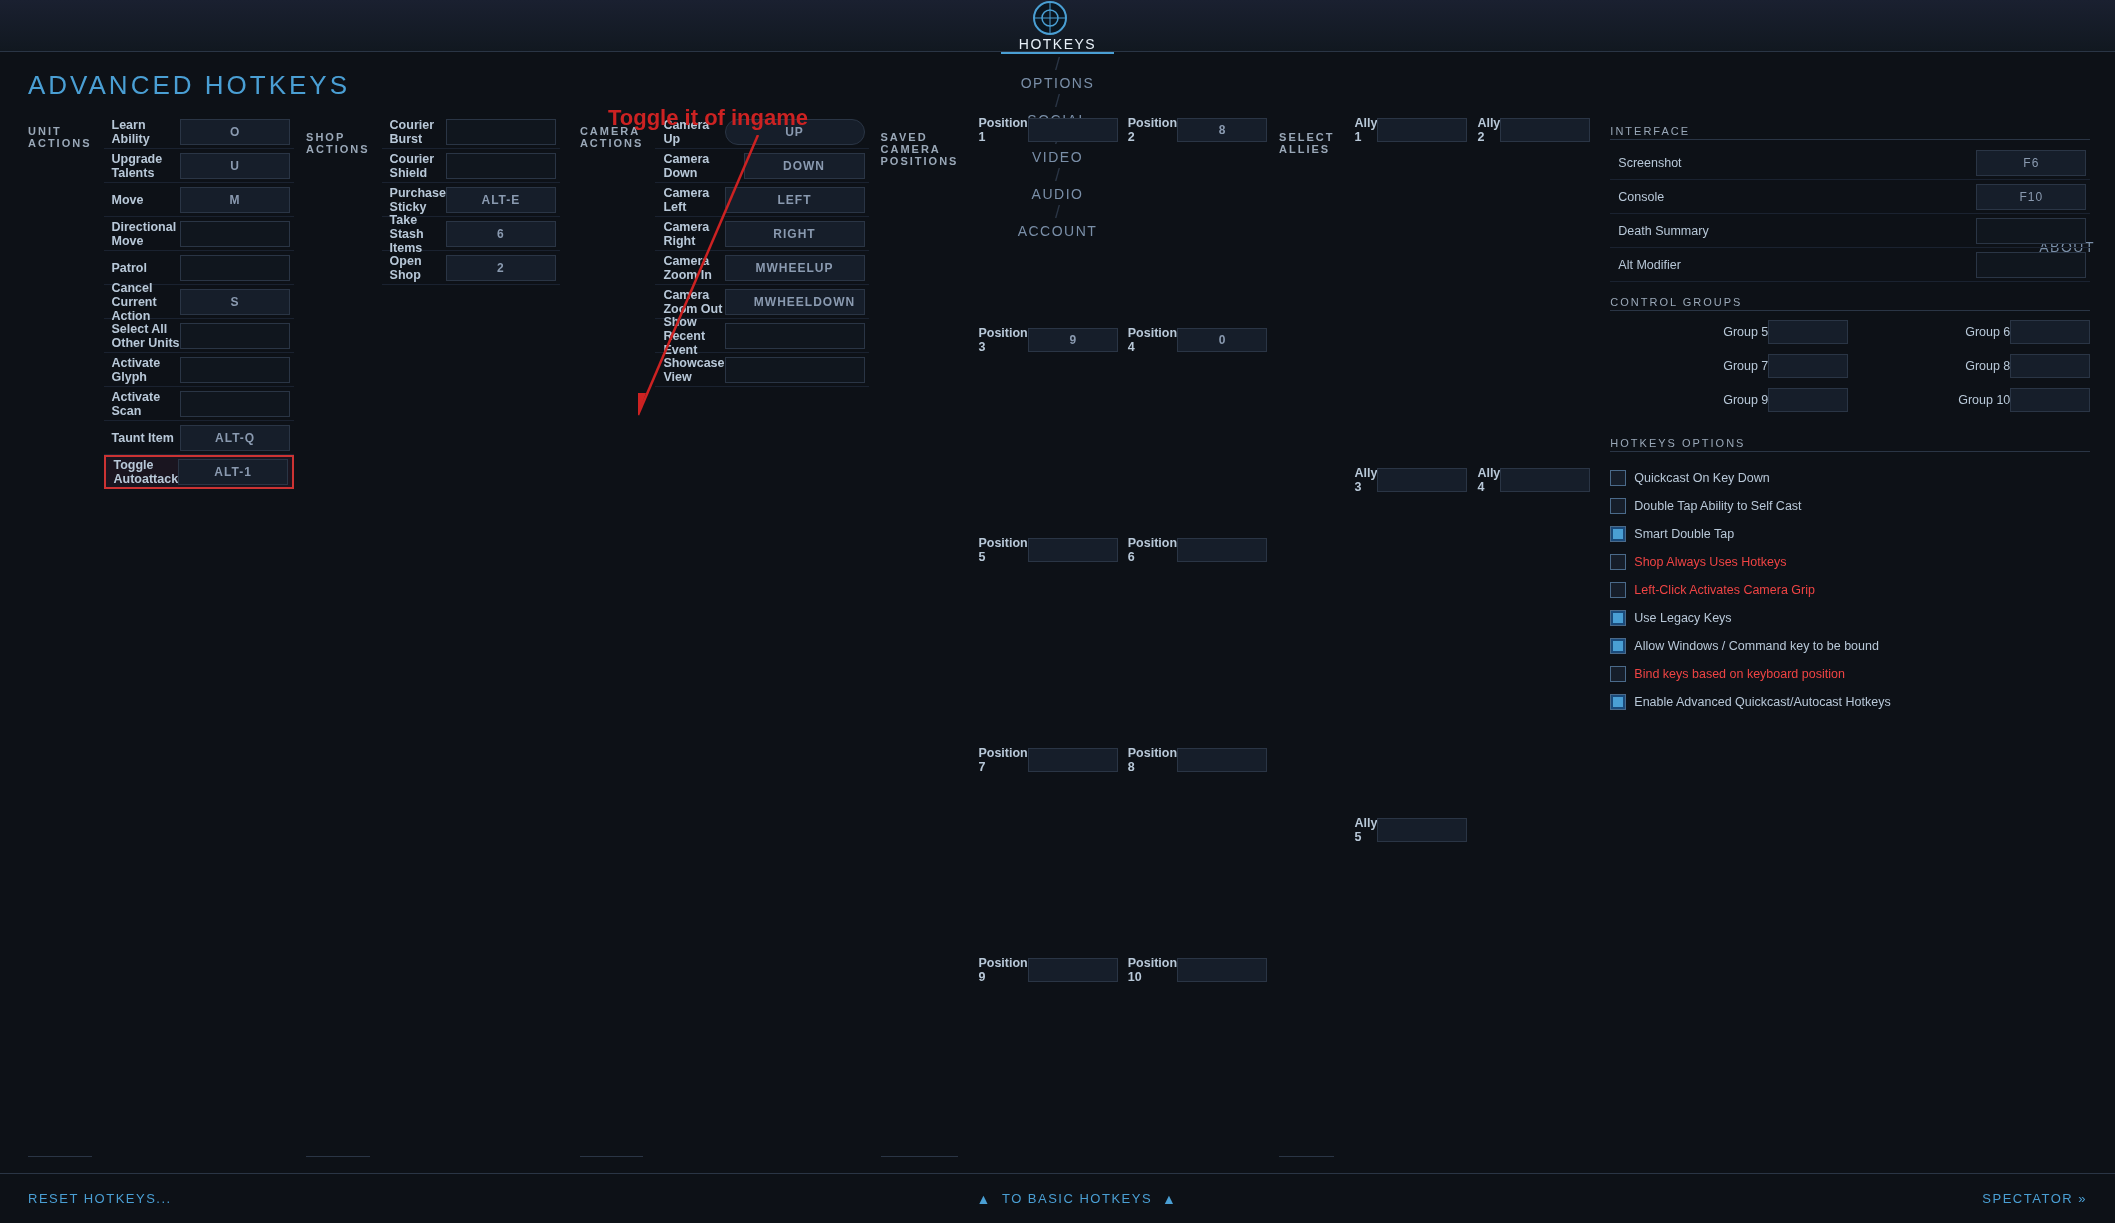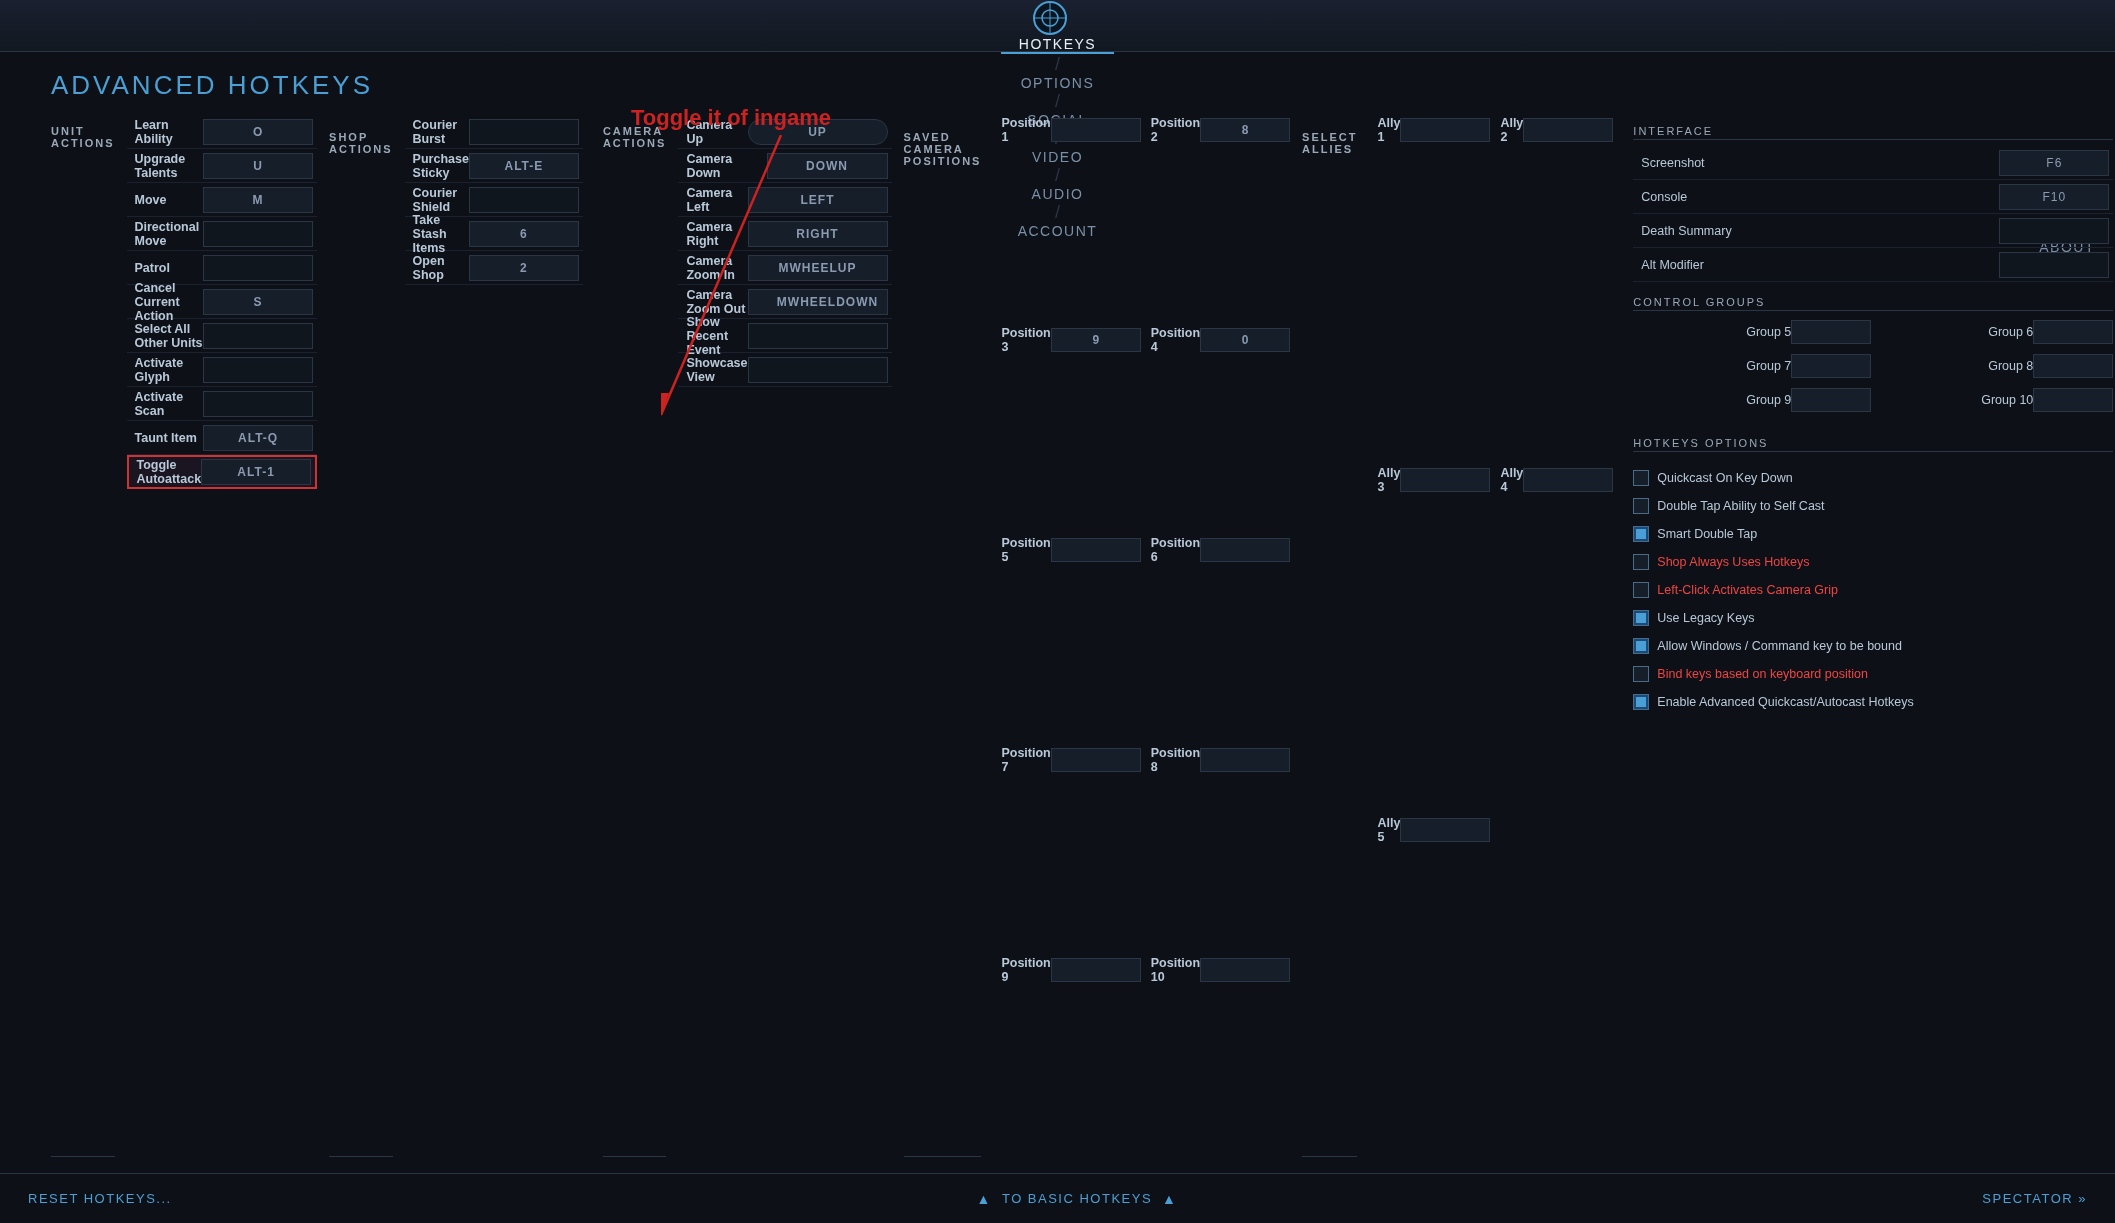--- a/index.html
+++ b/index.html
@@ -56,21 +56,20 @@
       letter-spacing: 1.5px;
       cursor: pointer;
     }
 
     
     .main-content {
       display: flex;
       flex-direction: column;
       height: calc(1223px - 52px - 50px);
       padding: 18px 28px 10px 28px;
-      margin-left: 23px;
     }
 
     .page-title {
       color: #4a9fd4;
       font-size: 26px;
       letter-spacing: 3px;
       text-transform: uppercase;
       margin-bottom: 14px;
     }
 
@@ -386,26 +385,26 @@
     <div class="action-key">ALT-1</div>
   </div>
         </div>
       <div class="section-title" style="margin-top:16px;">SHOP ACTIONS</div>
       <div id="shop-actions-list">
           <div class="action-row">
     <span class="action-label">Courier Burst</span>
     <div class="action-key empty"></div>
   </div>
           <div class="action-row">
+    <span class="action-label">Courier Shield</span>
+    <div class="action-key empty"></div>
+  </div>
+          <div class="action-row">
     <span class="action-label">Purchase Sticky</span>
     <div class="action-key">ALT-E</div>
-  </div>
-          <div class="action-row">
-    <span class="action-label">Courier Shield</span>
-    <div class="action-key empty"></div>
   </div>
           <div class="action-row">
     <span class="action-label">Take Stash Items</span>
     <div class="action-key">6</div>
   </div>
           <div class="action-row">
     <span class="action-label">Open Shop</span>
     <div class="action-key">2</div>
   </div>
         </div>

